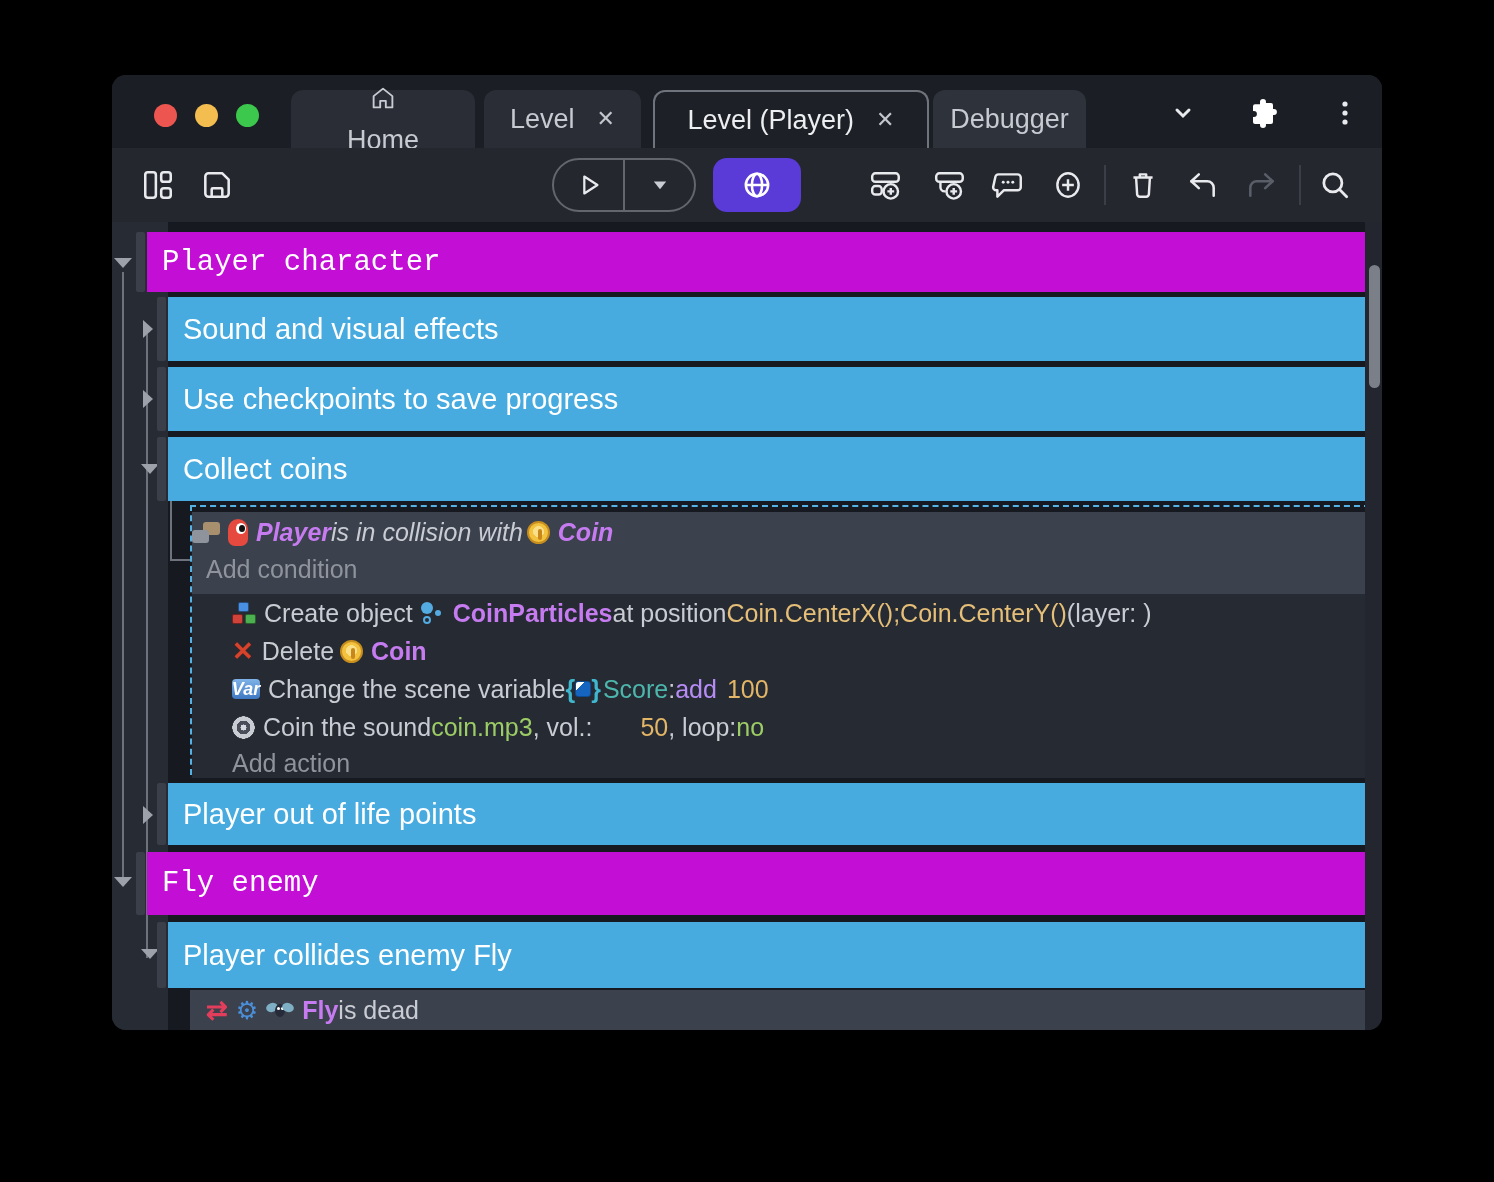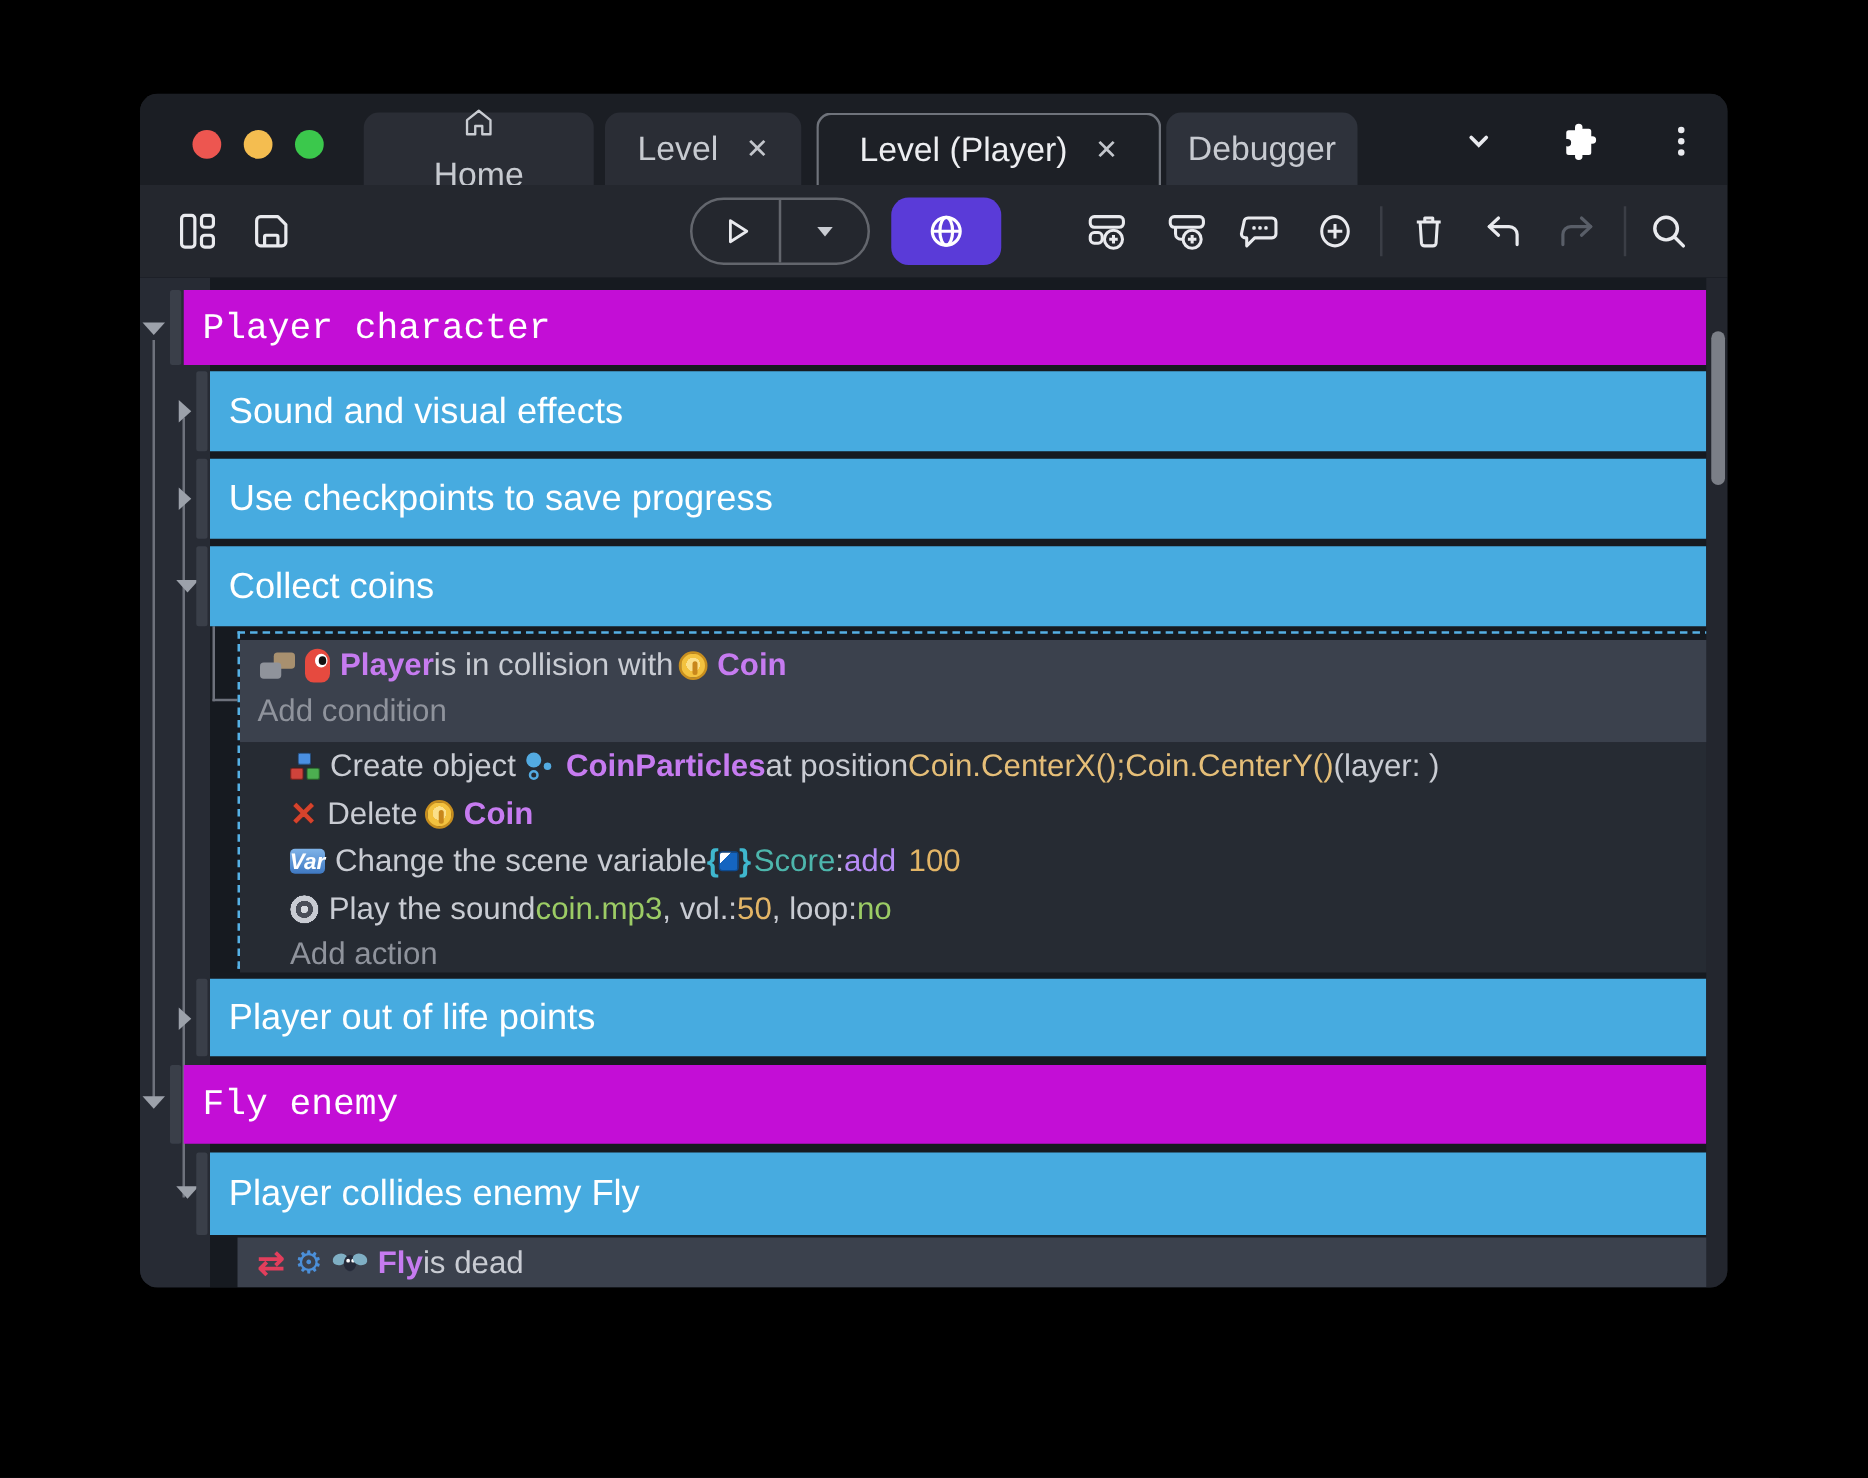--- a/index.html
+++ b/index.html
@@ -45,29 +45,29 @@
   .ghdr { position:absolute; left:56px; width:1197px; height:64px; color:#fff;
           font-size:29px; font-weight:500; display:flex; align-items:center; padding-left:15px; }
   .ghdr.magenta { left:35px; width:1218px; background:#C30ED6;font-family:Liberation Mono, monospace; }
   .ghdr.blue { background:#47ABE0; }
 
   .sel-event { position:absolute; left:78px; top:283px; width:1180px; height:270px;
                border:2px dashed #55B0E4; }
   .cond-zone { height:82px; background:#3B414D; }
   .act-zone  { height:184px; background:#262B33; }
   .evrow { display:flex; align-items:center; font-size:25px; color:#C9CCD3; }
-  .evrow.cond { height:40px; padding-left:16px; margin-top:5px; }
+  .evrow.cond { height:40px; margin-top:5px;font-style:italic; }
   .evrow.addline { height:34px; padding-left:14px; color:#8F939C; }
   .evrow.act { height:38px; padding-left:40px; }
   .evrow.addact { height:34px; padding-left:40px; color:#8F939C; }
   .obj { color:#C67BF0; font-weight:700; }
   .expr { color:#E5BE78; }
   .teal { color:#4DB6AC; }
   .violet { color:#B78CF7; }
-  .num { color:#E3B566; }
+  .num { color:#E3B566;margin-left:48px; }
   .green { color:#9CCC65; }
   .flyrow { position:absolute; left:78px; top:768px; width:1180px; height:40px;
             background:#3B414D; display:flex; align-items:center; padding-left:16px;
             font-size:25px; color:#C9CCD3; }
 
   
   .ic { display:inline-block; position:relative; margin-right:8px; flex:none; }
   .i-cards { width:28px; height:21px; }
   .i-cards i { position:absolute; border-radius:3px; }
   .i-cards .b { right:0; top:0; width:17px; height:13px; background:#A8906F; }
@@ -347,21 +347,21 @@
           <span class="ic i-brace">
               <i></i>
             </span>
           <span class="teal">Score</span>
           <span>: </span>
           <span class="violet">add</span>
           <span class="num" style="margin-left:10px;">100</span>
         </div>
         <div class="evrow act">
           <span class="ic i-sound"></span>
-          <span>Play the sound </span>
+          <span>Coin the sound </span>
           <span class="green">coin.mp3</span>
           <span>, vol.: </span>
           <span class="num">50</span>
           <span>, loop: </span>
           <span class="green">no</span>
         </div>
         <div class="evrow addact">
           <span>Add action</span>
         </div>
       </div>

